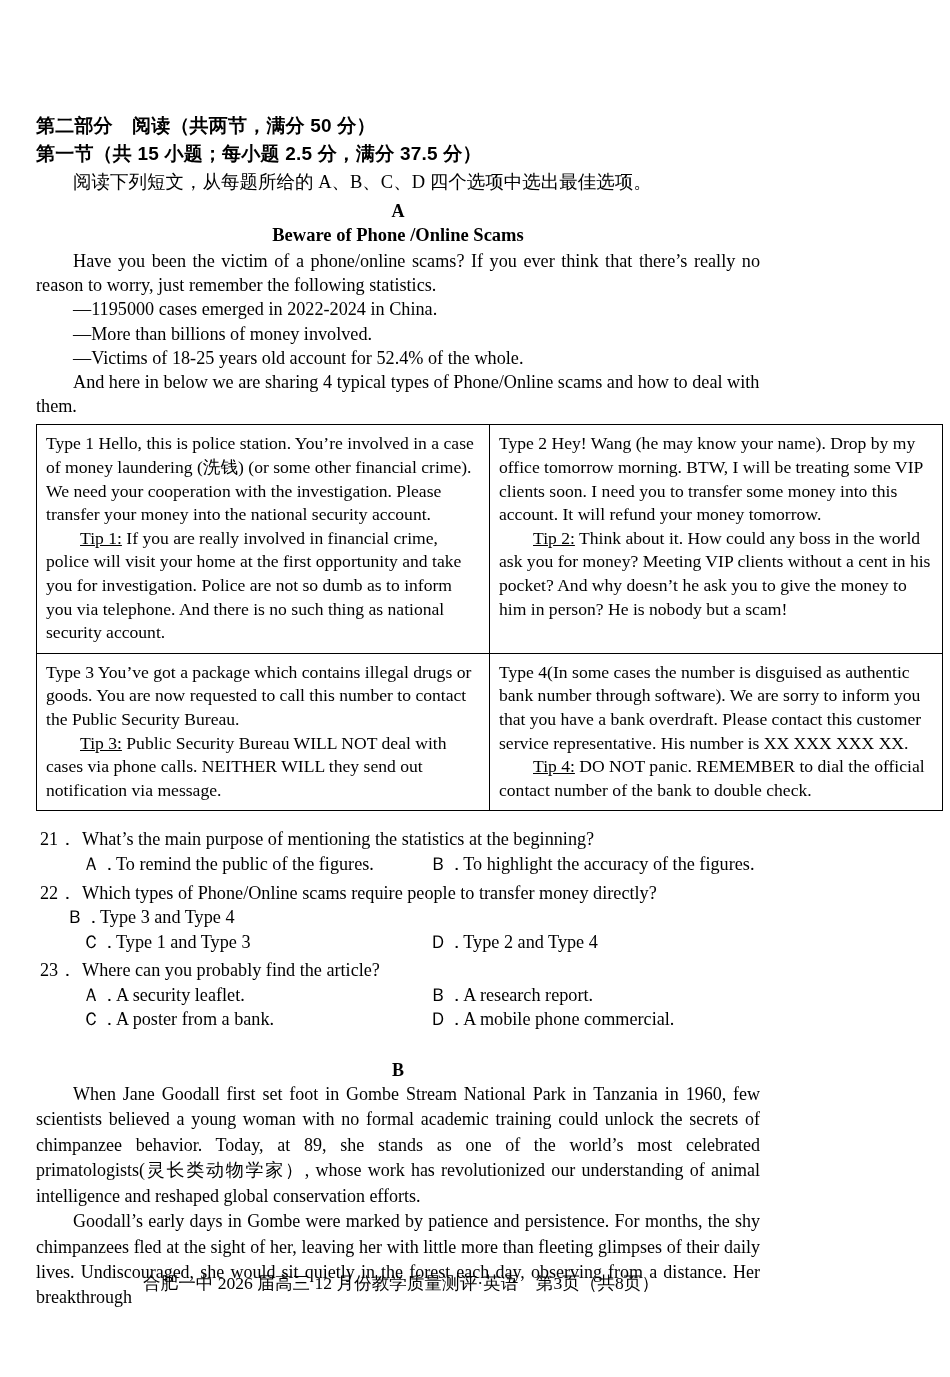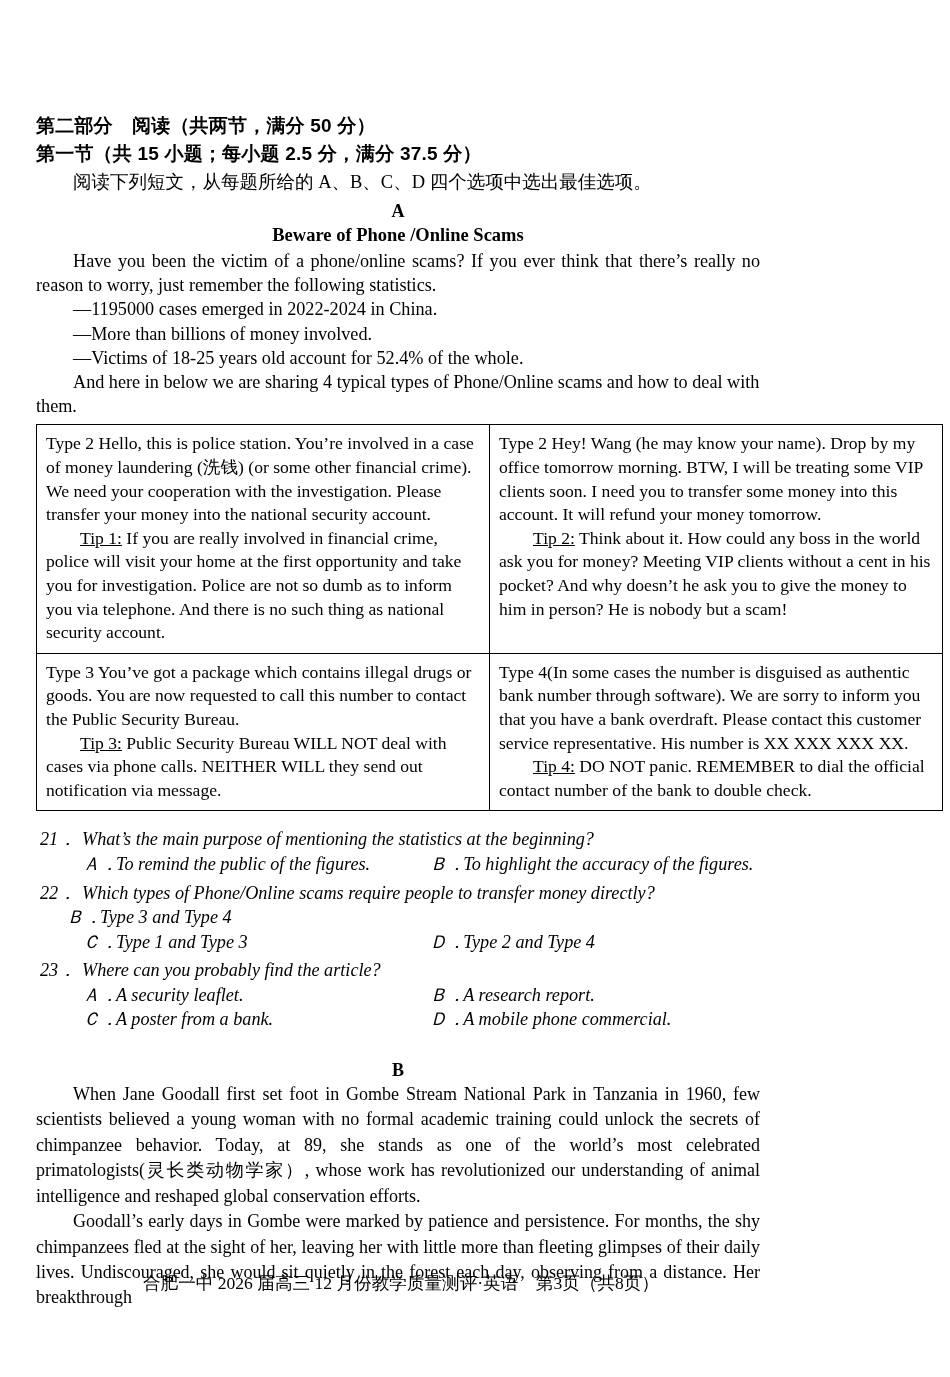--- a/index.html
+++ b/index.html
@@ -87,21 +87,21 @@
   }
   table.scam-table td.left  { width: 434px; }
   table.scam-table td.right { width: 434px; }
   td.r2 { padding-top: 15px; }
   .tip {
     text-indent: 34px;
   }
   .tip u { text-decoration: underline; margin-top: 40px; }
 
   
-  .qblock { margin-top: 4px; font-style: italic; }
+  .qblock { margin-top: 4px; }
   .q-stem {
     font-size: 18.2px;
     line-height: 24.6px;
     padding-left: 4px;
     text-indent: 0;
     white-space: pre-wrap;
   }
   .q-stem .qnum { display: inline-block; width: 42px; }
   .opt-row {
     display: flex;
@@ -157,21 +157,21 @@
     <p class="body indent just">Have you been the victim of a phone/online scams? If you ever think that there’s really no reason to worry, just remember the following statistics.</p>
     <p class="dash-line">—1195000 cases emerged in 2022-2024 in China.</p>
     <p class="dash-line">—More than billions of money involved.</p>
     <p class="dash-line">—Victims of 18-25 years old account for 52.4% of the whole.</p>
     <p class="body indent">And here in below we are sharing 4 typical types of Phone/Online scams and how to deal with them.</p>
 
     <table class="scam-table">
       <tbody>
           <tr>
         <td class="left">
-          <div>Type 2 Hello, this is police station. You’re involved in a case of money laundering (洗钱) (or some other financial crime). We need your cooperation with the investigation. Please transfer your money into the national security account.</div>
+          <div>Type 1 Hello, this is police station. You’re involved in a case of money laundering (洗钱) (or some other financial crime). We need your cooperation with the investigation. Please transfer your money into the national security account.</div>
           <div class="tip"><u>Tip 1:</u><span> If you are really involved in financial crime, police will visit your home at the first opportunity and take you for investigation. Police are not so dumb as to inform you via telephone. And there is no such thing as national security account.</span></div>
         </td>
         <td class="right">
           <div>Type 2 Hey! Wang (he may know your name). Drop by my office tomorrow morning. BTW, I will be treating some VIP clients soon. I need you to transfer some money into this account. It will refund your money tomorrow.</div>
           <div class="tip"><u>Tip 2:</u><span> Think about it. How could any boss in the world ask you for money? Meeting VIP clients without a cent in his pocket? And why doesn’t he ask you to give the money to him in person? He is nobody but a scam!</span></div>
         </td>
       </tr>
       <tr>
         <td class="left r2">
           <div>Type 3 You’ve got a package which contains illegal drugs or goods. You are now requested to call this number to contact the Public Security Bureau.</div>

